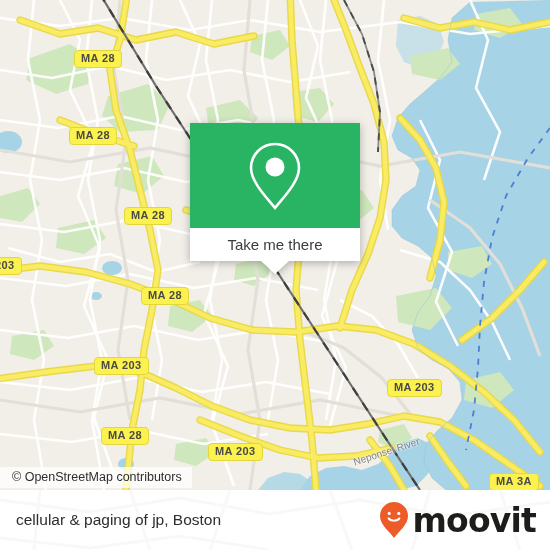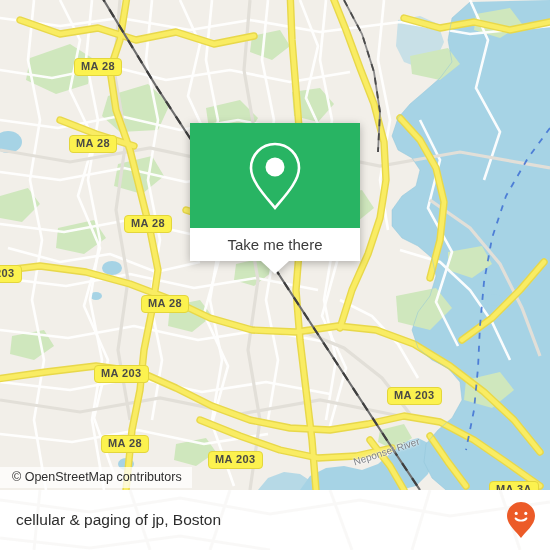--- a/index.html
+++ b/index.html
@@ -334,21 +334,21 @@
                    L 410 104 L 398 118 L 392 136 L 398 150 L 412 158
                    L 420 170 L 416 186 L 402 196 L 392 210 L 392 226
                    L 402 238 L 418 246 L 432 258 L 436 276 L 430 296
                    L 418 312 L 412 330 L 418 348 L 432 360 L 448 368
                    L 460 382 L 462 400 L 452 418 L 438 430 L 426 444
                    L 424 462 L 432 478 L 446 490"></path>
         </g>
       </g>
     </svg>
 
-    <div id="shield-layer" style="position:absolute;left:0;top:8px;width:536px;height:490px;">
+    <div id="shield-layer" style="position:absolute;left:0;top:0;width:536px;height:490px;">
         <div class="shield" style="left: 74px; top: 50px;">MA 28</div>
         <div class="shield" style="left: 69px; top: 127px;">MA 28</div>
         <div class="shield" style="left: 124px; top: 207px;">MA 28</div>
         <div class="shield" style="left: 141px; top: 287px;">MA 28</div>
         <div class="shield" style="left: 101px; top: 427px;">MA 28</div>
         <div class="shield" style="left: -12px; top: 257px;">203</div>
         <div class="shield" style="left: 94px; top: 357px;">MA 203</div>
         <div class="shield" style="left: 208px; top: 443px;">MA 203</div>
         <div class="shield" style="left: 387px; top: 379px;">MA 203</div>
         <div class="shield" style="left: 489px; top: 473px;">MA 3A</div>
@@ -391,17 +391,18 @@
     </svg>
     <div class="footer-inner">
       <div class="caption">cellular &amp; paging of jp, Boston</div>
       <div id="brand">
         <svg width="30" height="38" viewBox="0 0 30 38">
           <path d="M15 1 C7.3 1 1 7.3 1 15 C1 24 11 31 15 37 C19 31 29 24 29 15 C29 7.3 22.7 1 15 1 Z" fill="#ec5b28"></path>
           <circle cx="10.2" cy="12.4" r="1.55" fill="#ffffff"></circle>
           <circle cx="19.8" cy="12.4" r="1.55" fill="#ffffff"></circle>
           <path d="M 9.6 17.4 C 11.6 20.4 18.4 20.4 20.4 17.4" fill="none" stroke="#ffffff" stroke-width="1.9" stroke-linecap="round"></path>
         </svg>
+        <span class="brand-word">moovit</span>
       </div>
     </div>
   </div>
 
 </div>
 
 </body></html>

